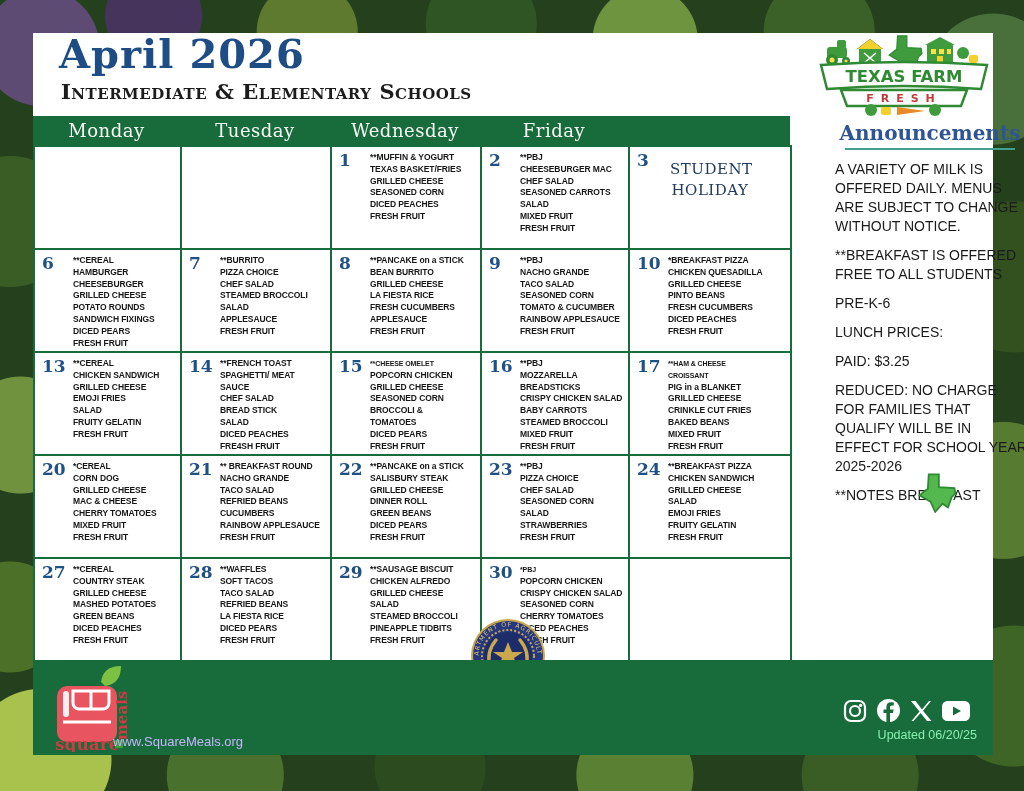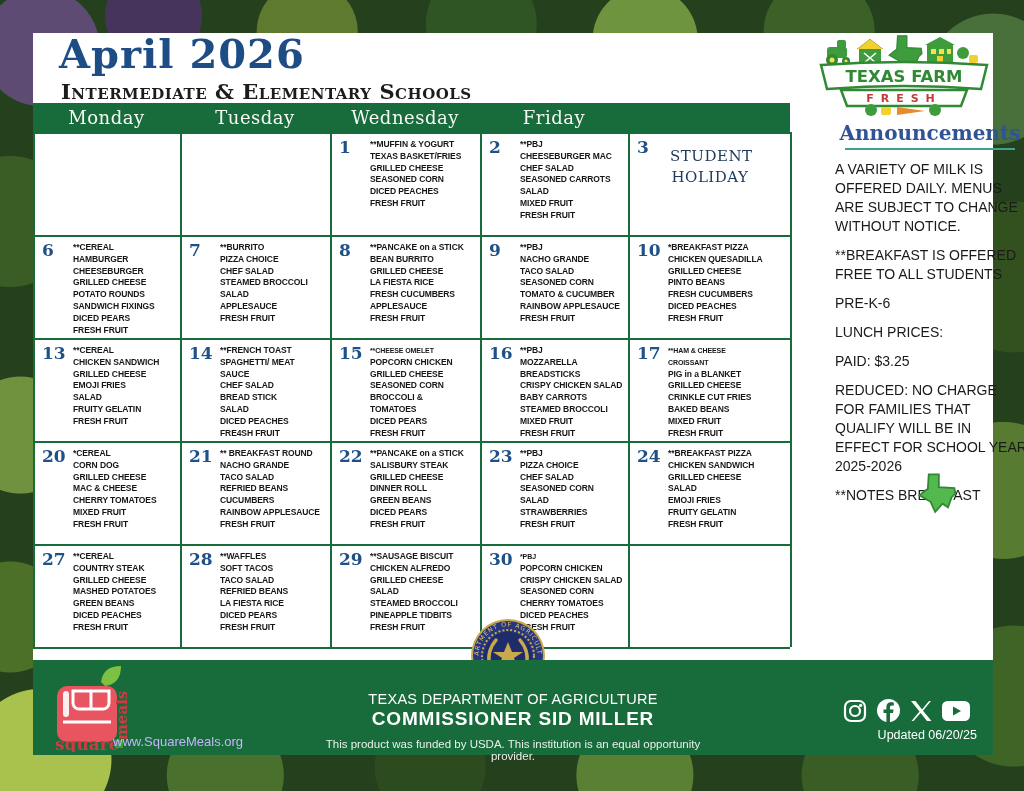--- a/index.html
+++ b/index.html
@@ -36,21 +36,21 @@
     position:absolute; left:26px; top:-4px;
     font-family:"DejaVu Serif", serif; font-weight:bold;
     font-size:40px; line-height:50px; color:#1e4d86; letter-spacing:1px;
   }
   .page-subtitle{
     position:absolute; left:28px; top:46px;
     font-family:"DejaVu Serif", serif; font-weight:bold;
     font-variant:small-caps; font-size:21px; color:#1c1c1c; letter-spacing:0.5px;
   }
   
-  .calendar{ position:absolute; left:0; top:70px; width:757px; }
+  .calendar{ position:absolute; left:0; top:83px; width:757px; }
   .cal-head{
     display:grid; grid-template-columns:147px 150px 150px 148px 162px;
     background:#186b3b; height:29px;
   }
   .wd{
     color:#f5f8f3; font-family:"DejaVu Serif", serif; font-size:18px;
     display:flex; align-items:center; justify-content:center; letter-spacing:0.5px;
   }
   .cal-grid{
     display:grid; grid-template-columns:147px 150px 150px 148px 162px;
@@ -98,21 +98,21 @@
   .website{
     position:absolute; left:80px; top:74px; color:#c4b5fd; font-size:13px;
   }
   .footer-center{ position:absolute; left:290px; top:31px; width:380px; text-align:center; color:#ffffff; }
   .dept-line{ font-size:14.5px; letter-spacing:0.3px; }
   .comm-line{ font-size:19px; font-weight:bold; letter-spacing:0.8px; margin-top:1px; }
   .funding-line{ font-size:11.5px; color:#e9f1e9; margin-top:8px; }
   .seal{ position:absolute; left:437px; top:585px; }
   .social-row{ position:absolute; left:810px; top:38px; display:flex; gap:9px; align-items:center; }
   .social-row svg{ display:block; }
-  .updated{ position:absolute; left:812px; top:68px; width:132px; text-align:right; color:#ffffff; font-size:12.5px; }
+  .updated{ position:absolute; left:812px; top:68px; width:132px; text-align:right; color:#86efac; font-size:12.5px; }
 </style>
 </head>
 <body>
 
 <div class="card">
 
   <div class="page-title">April 2026</div>
   <div class="page-subtitle">Intermediate &amp; Elementary Schools</div>
 
   <svg class="ff-logo" style="position:absolute; left:780px; top:2px;" width="182" height="82" viewBox="0 0 182 82">
@@ -479,25 +479,20 @@
       <path d="M30 27 h36 v12 a6 6 0 0 1 -6 6 h-24 a6 6 0 0 1 -6 -6 z" fill="none" stroke="#ffffff" stroke-width="3"></path>
       <line x1="48" y1="27" x2="48" y2="45" stroke="#ffffff" stroke-width="3"></line>
       <path d="M20 58 h48" stroke="#ffffff" stroke-width="3"></path>
       <text x="12" y="86" font-family="DejaVu Serif, serif" font-weight="bold" font-size="17" fill="#cf3a44">square</text>
       <rect x="72" y="76" width="8" height="8" fill="#3f9c3c"></rect>
       <text x="84" y="76" font-family="DejaVu Serif, serif" font-weight="bold" font-size="15" fill="#cf3a44" transform="rotate(-90 84 76)">meals</text>
     </svg>
 
     <div class="website">www.SquareMeals.org</div>
 
-    <div class="footer-center">
-      <div class="dept-line">TEXAS DEPARTMENT OF AGRICULTURE</div>
-      <div class="comm-line">COMMISSIONER SID MILLER</div>
-      <div class="funding-line">This product was funded by USDA. This institution is an equal opportunity provider.</div>
-    </div>
 
     <div class="social-row">
       <svg width="24" height="24" viewBox="0 0 24 24">
         <rect x="2" y="2" width="20" height="20" rx="6" fill="none" stroke="#ffffff" stroke-width="2.2"></rect>
         <circle cx="12" cy="12" r="5" fill="none" stroke="#ffffff" stroke-width="2.2"></circle>
         <circle cx="17.6" cy="6.4" r="1.6" fill="#ffffff"></circle>
       </svg>
       <svg width="25" height="25" viewBox="0 0 25 25">
         <circle cx="12.5" cy="12.5" r="11.5" fill="#ffffff"></circle>
         <path d="M14 24 v-9 h3 l0.6 -3.4 H14 v-2.2 c0 -1 0.4 -1.8 2 -1.8 h1.8 V4.5 c-0.4 0 -1.6 -0.2 -2.9 -0.2 -2.9 0 -4.5 1.7 -4.5 4.6 v2.7 H7.5 V15 h2.9 v9 z" fill="#186b3b"></path>

